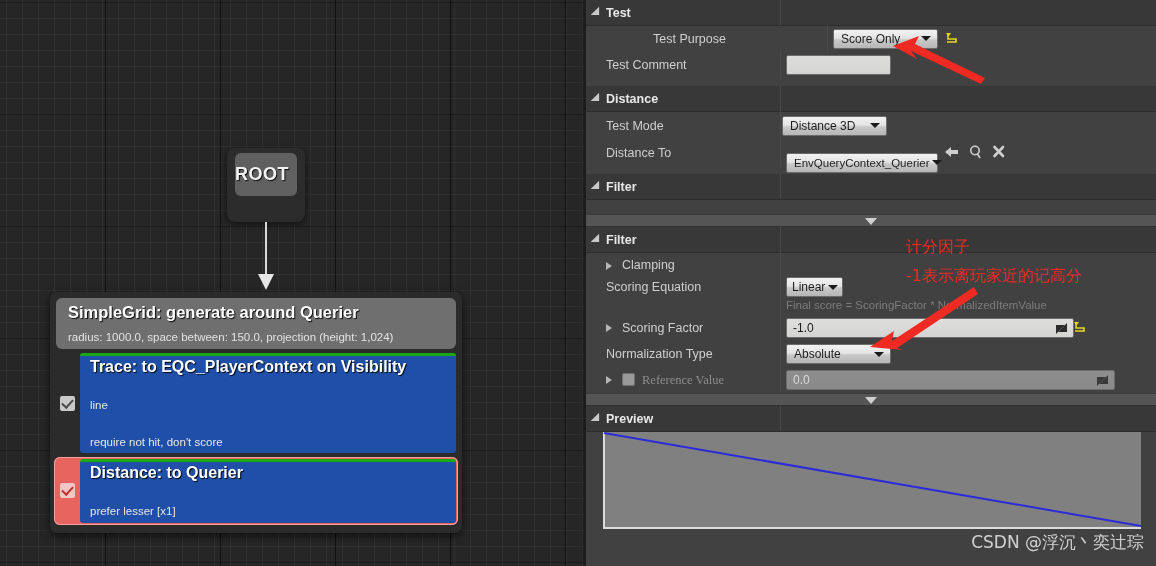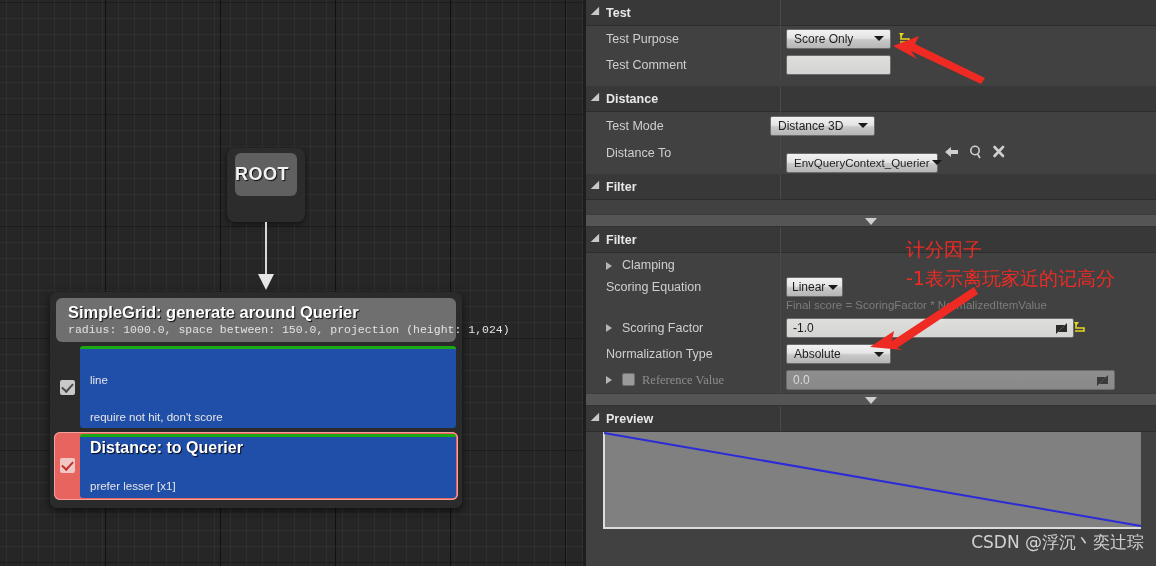--- a/index.html
+++ b/index.html
@@ -61,23 +61,22 @@
     border-radius: 6px;
     padding: 5px 10px 6px 12px;
   }
   .gen-header .gen-title {
     color: #ffffff; font-size: 16.5px; font-weight: bold;
     text-shadow: 1px 1px 1px rgba(0,0,0,.9);
     display:block;
     white-space: nowrap;
   }
   .gen-header .gen-sub {
-    color: #e2e2e2; font-size: 11.5px; display:block; margin-top: 1px;
-    white-space: nowrap;
-    font-family: Liberation Mono, monospace;
+    color: #e2e2e2; font-size: 11.5px; display:block; margin-top: 9px;
+    white-space: nowrap;
   }
 
   .test-row { position: relative; display: flex; align-items: center; margin-top: 4px; }
   .test-row.selected {
     background: #e8655f;
     border-radius: 6px;
     padding: 2px 2px 2px 2px;
     margin-left: -2px; margin-right: -2px;
     box-shadow: 0 0 0 1px #f4a09c inset;
   }
@@ -241,21 +240,21 @@
     border-left: 6px solid transparent;
     border-right: 6px solid transparent;
     border-top: 7px solid #cfcfcf;
   }
   .gap-row { height: 14px; background: #414141; }
   .pv-wrap { position: relative; height: 110px; background:#414141; }
 
   
   .ann {
     position: absolute;
-    color: #ef2b24; font-size: 19px;
+    color: #ef2b24; font-size: 16px;
     white-space: nowrap;
     font-family: "DejaVu Sans", sans-serif;
   }
   .watermark {
     position: absolute; right: 12px; bottom: 12px;
     color: rgba(240,240,240,0.82);
     font-size: 17px;
     font-family: "DejaVu Sans", sans-serif;
     white-space: nowrap;
     pointer-events: none;
@@ -282,20 +281,21 @@
 
     <div id="gen-node">
       <div class="gen-header">
         <span class="gen-title">SimpleGrid: generate around Querier</span>
         <span class="gen-sub">radius: 1000.0, space between: 150.0, projection (height: 1,024)</span>
       </div>
 
       <div class="test-row">
         <div class="test-cb"></div>
         <div class="test-body">
+          <span class="t-title">Trace: to EQC_PlayerContext on Visibility</span>
           <span class="t-sub">line</span>
           <span class="t-sub">require not hit, don't score</span>
         </div>
       </div>
 
       <div class="test-row selected">
         <div class="test-cb"></div>
         <div class="test-body">
           <span class="t-title">Distance: to Querier</span>
           <span class="t-sub">prefer lesser [x1]</span>
@@ -305,21 +305,21 @@
   </div>
 
   <div id="details">
 
     <div class="cat-header">
       <span class="tri"></span>
       <span class="cat-label">Test</span>
       <span class="split"></span>
     </div>
 
-    <div class="prop-row" style="height:25px;">
+    <div class="prop-row" style="height:25px;margin-left:47px;">
       <span class="vsep"></span>
       <span class="lbl">Test Purpose</span>
       <span class="field" style="left:200px;">
         <span class="combo" style="width:105px;">
           <span class="cv">Score Only</span>
           <span class="caret"></span>
         </span>
       </span>
       <svg class="reset-icon" style="left:312px;top:5px;" width="14" height="14" viewBox="0 0 14 14">
         <path d="M3 2 L3 8 L11 8 L11 11 L2 11" fill="none" stroke="#e8d61f" stroke-width="1.6"></path>
@@ -341,21 +341,21 @@
 
     <div class="cat-header">
       <span class="tri"></span>
       <span class="cat-label">Distance</span>
       <span class="split"></span>
     </div>
 
     <div class="prop-row" style="height:27px;">
       <span class="vsep"></span>
       <span class="lbl">Test Mode</span>
-      <span class="field" style="left:184px;">
+      <span class="field" style="left:196px;">
         <span class="combo" style="width:105px;">
           <span class="cv">Distance 3D</span>
           <span class="caret"></span>
         </span>
       </span>
     </div>
 
     <div class="prop-row" style="height:27px;">
       <span class="vsep"></span>
       <span class="lbl">Distance To</span>

